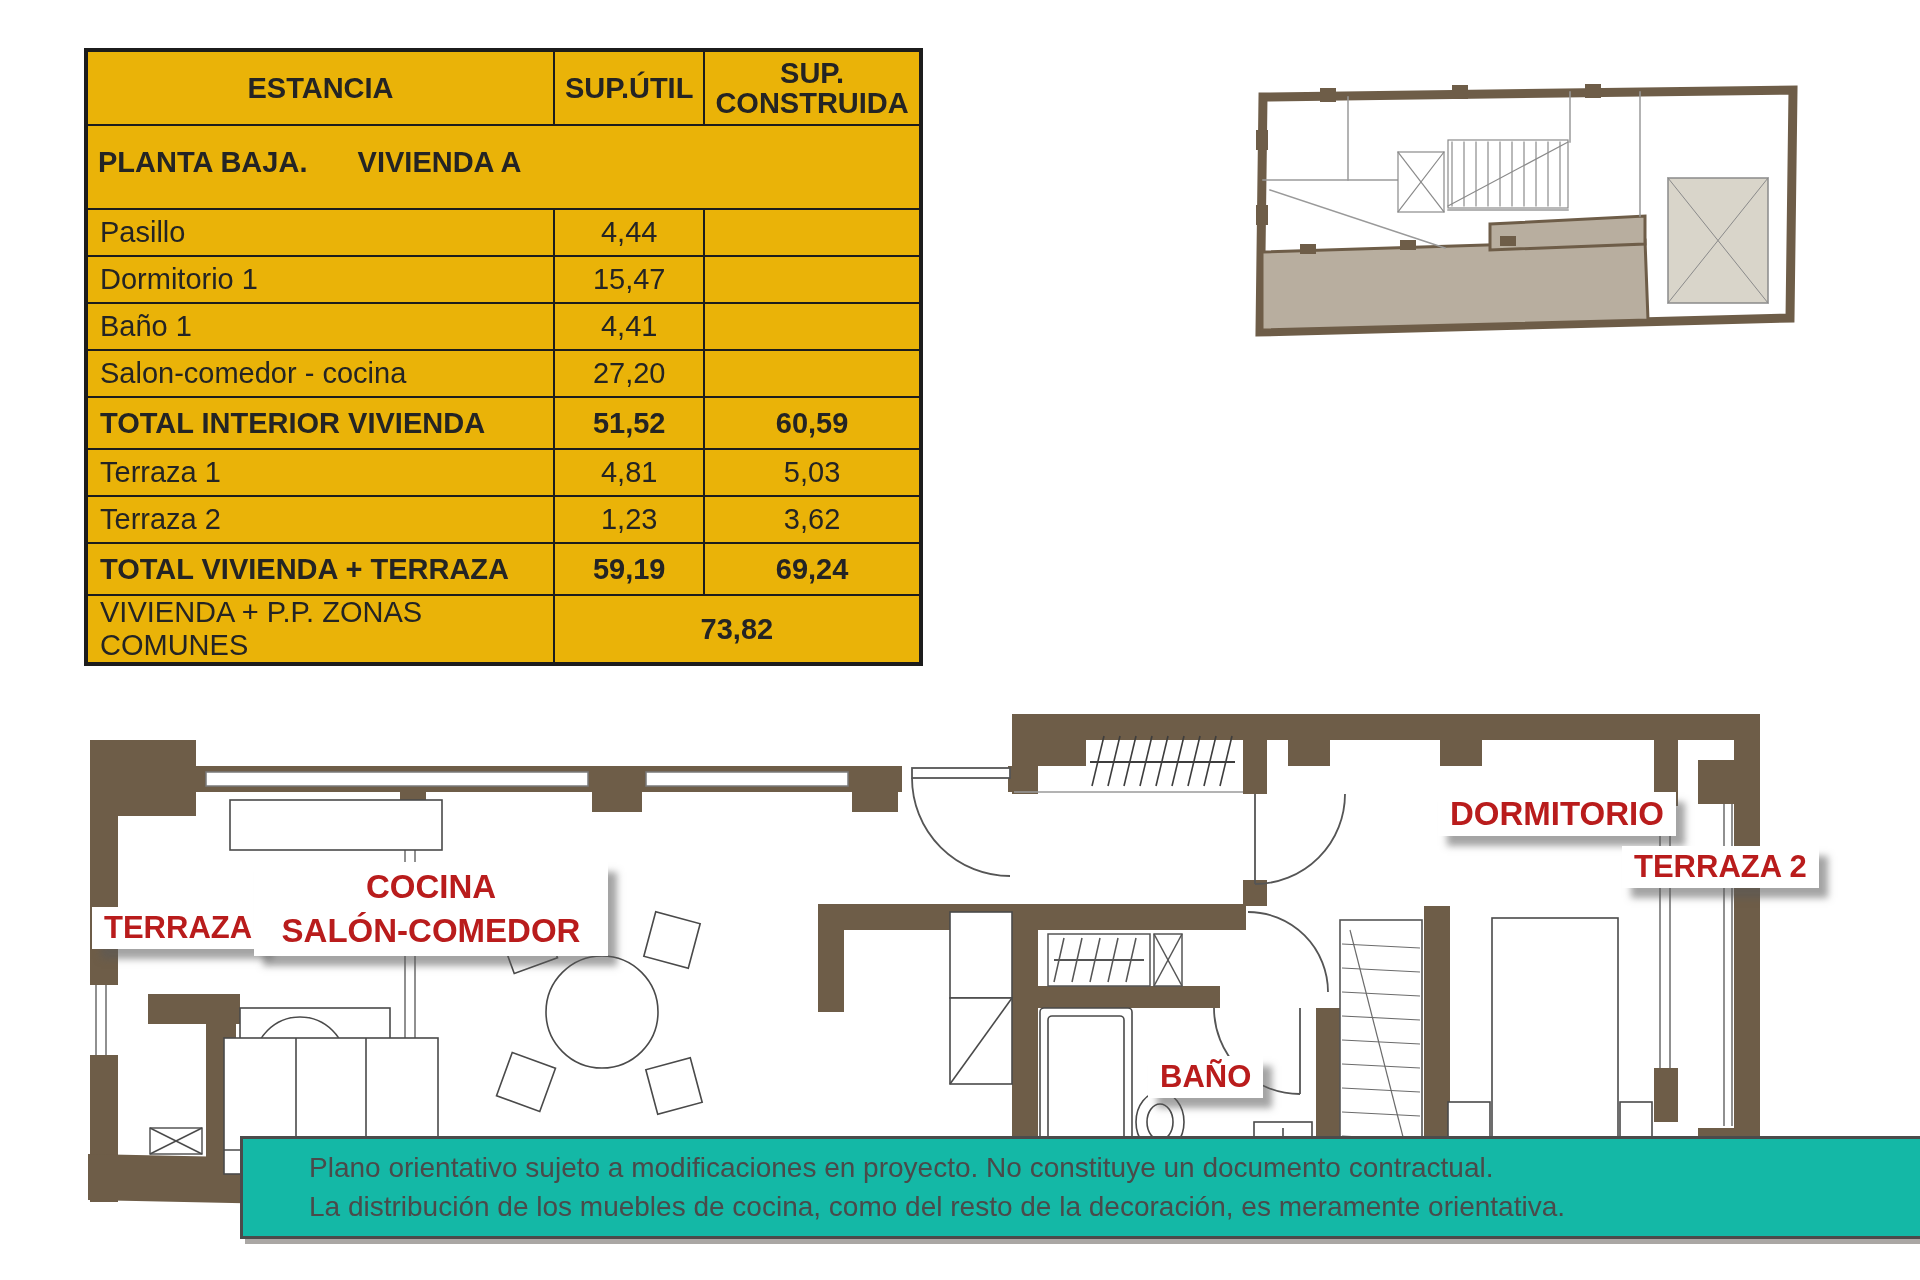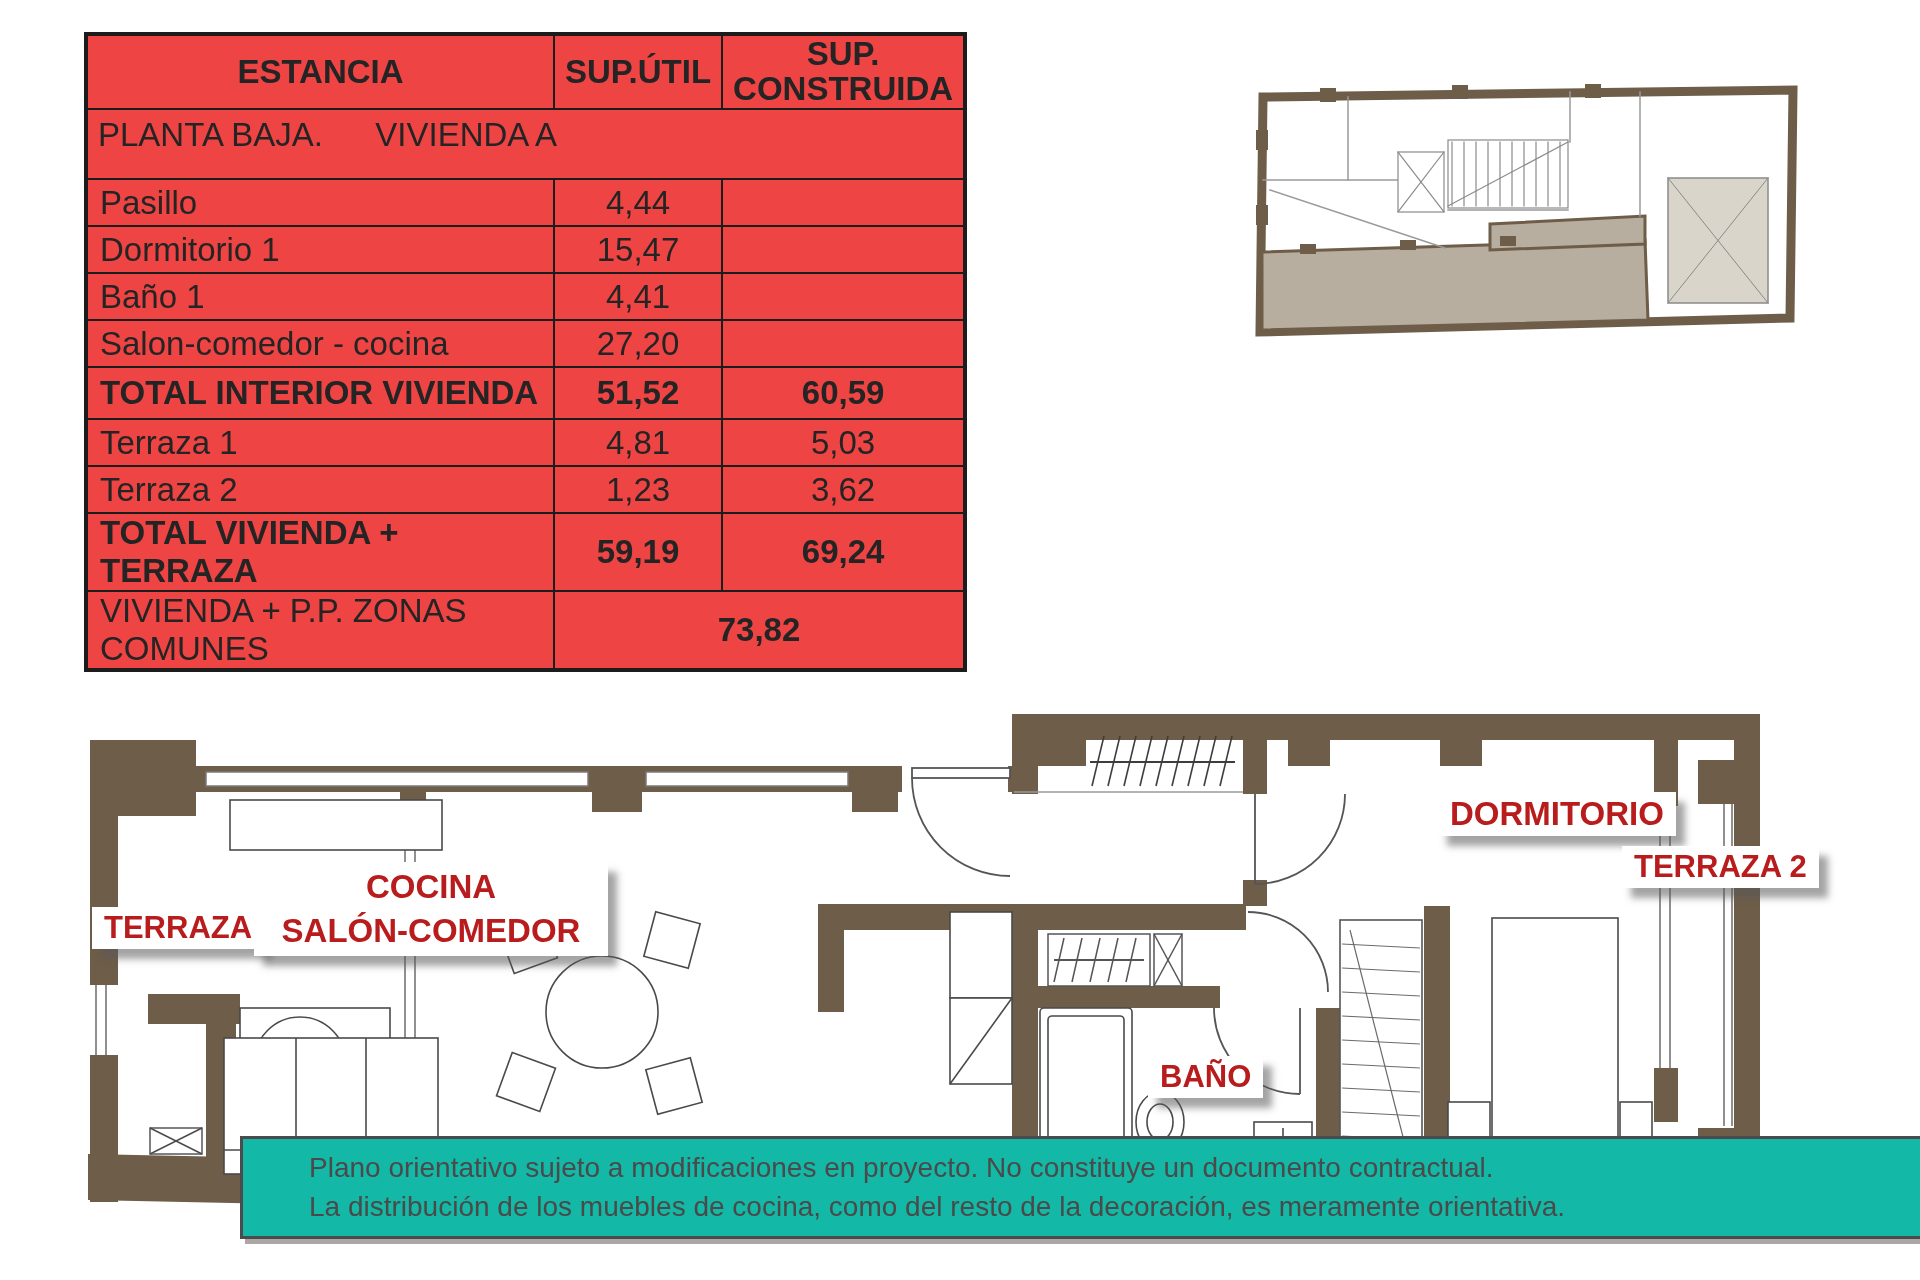--- a/index.html
+++ b/index.html
@@ -1,26 +1,26 @@
 <!DOCTYPE html>
 <html><head>
 <meta charset="utf-8">
 <style>
   html,body{margin:0;padding:0;background:#ffffff;}
   body{width:1920px;height:1280px;position:relative;font-family:"Liberation Sans",sans-serif;overflow:hidden;}
   svg.plan-svg{position:absolute;left:0;top:0;z-index:1;}
 
   
-  .area-table{position:absolute;left:84px;top:32px;z-index:2;border-collapse:collapse;
-              border:4px solid #1c1c1c;background:#ef4444;color:#242424;font-size:33px;}
+  .area-table{position:absolute;left:84px;top:48px;z-index:2;border-collapse:collapse;
+              border:4px solid #1c1c1c;background:#eab308;color:#242424;font-size:29px;}
   .area-table td{border:2px solid #1c1c1c;padding:0 10px;height:45px;}
   .area-table td.name{text-align:left;padding-left:12px;margin-top:9px;}
   .area-table td.num{text-align:center;margin-left:16px;}
   .area-table tr.hdr td{font-weight:bold;text-align:center;height:72px;line-height:1.05;}
-  .area-table tr.section td{font-weight:normal;height:62px;vertical-align:top;padding-top:6px;}
+  .area-table tr.section td{font-weight:bold;height:62px;vertical-align:top;padding-top:20px;}
   .area-table tr.total td{font-weight:bold;height:50px;}
   .area-table tr.footer td{height:44px;}
   .area-table tr.footer td.num{font-weight:bold;}
 
   
   .plan-label{position:absolute;z-index:3;background:#ffffff;color:#b91c1c;font-weight:bold;
               text-align:center;box-shadow:9px 10px 7px rgba(90,90,90,.55);padding:3px 12px;white-space:nowrap;}
 
   
   .disclaimer{position:absolute;left:240px;top:1136px;width:1715px;z-index:2;background:#14b8a6;

